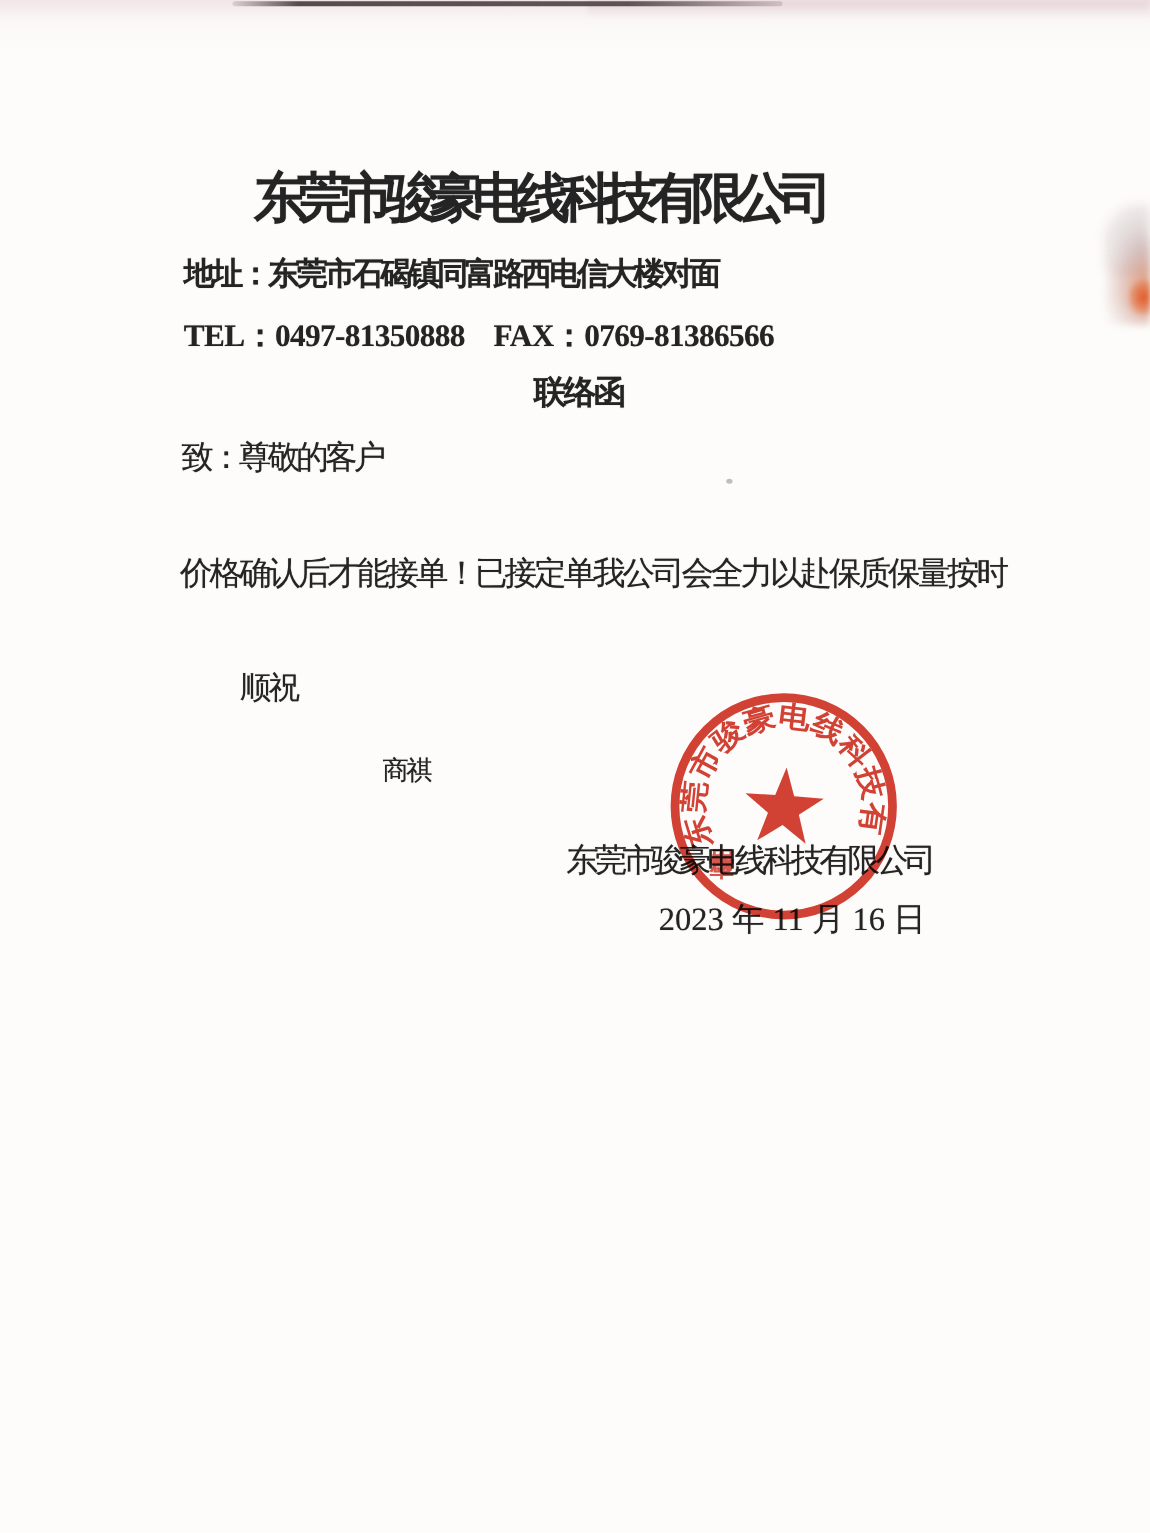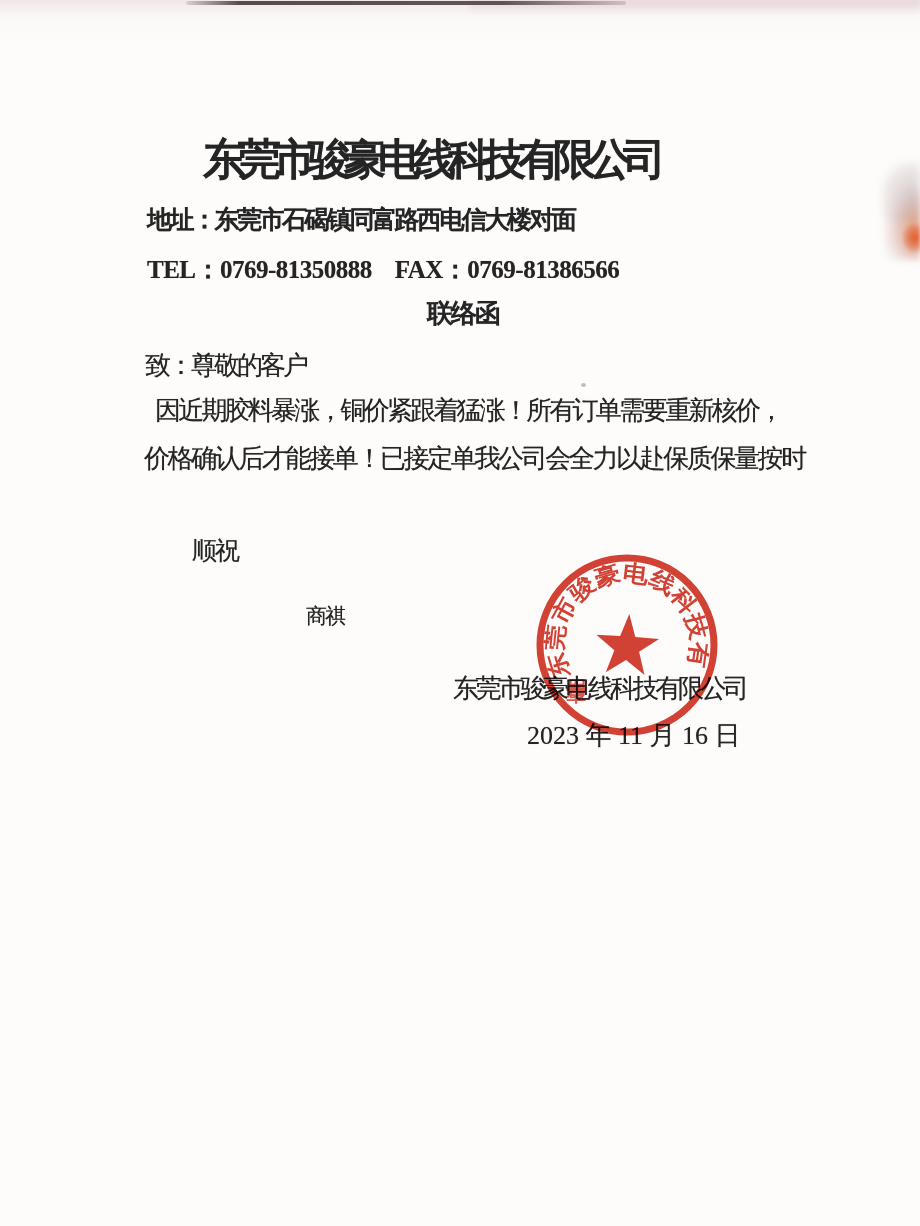--- a/index.html
+++ b/index.html
@@ -68,24 +68,23 @@
   <div class="top-band"></div>
   <div class="top-band-right"></div>
   <div class="top-dark-line"></div>
   <div class="edge-blob-mauve"></div>
   <div class="edge-blob-orange"></div>
   <div class="edge-blob-hot"></div>
   <div class="speck"></div>
 
   <div class="txt title">东莞市骏豪电线科技有限公司</div>
   <div class="txt addr">地址：东莞市石碣镇同富路西电信大楼对面</div>
-  <div class="txt tel">TEL：0769-81350888    FAX：0769-81386566</div>
+  <div class="txt tel">TEL：0497-81350888    FAX：0769-81386566</div>
   <div class="txt heading">联络函</div>
   <div class="txt salut">致：尊敬的客户</div>
-  <div class="txt l1">因近期胶料暴涨，铜价紧跟着猛涨！所有订单需要重新核价，</div>
   <div class="txt l2">价格确认后才能接单！已接定单我公司会全力以赴保质保量按时</div>
   <div class="txt shunzhu">顺祝</div>
   <div class="txt shangqi">商祺</div>
   <div class="txt sig">东莞市骏豪电线科技有限公司</div>
   <div class="txt date">2023 年 11 月 16 日</div>
 
   <svg class="stamp" viewBox="0 0 200 200" xmlns="http://www.w3.org/2000/svg">
     <circle cx="98" cy="98" r="87" fill="none" stroke="#cf2e20" stroke-width="7"></circle>
     <path id="seal-arc" d="M 42.6,130 A 64,64 0 1 1 153.4,130" fill="none"></path>
     <text font-size="23" font-weight="700" fill="#cf2e20" font-family="'Liberation Serif','DejaVu Serif',serif">

